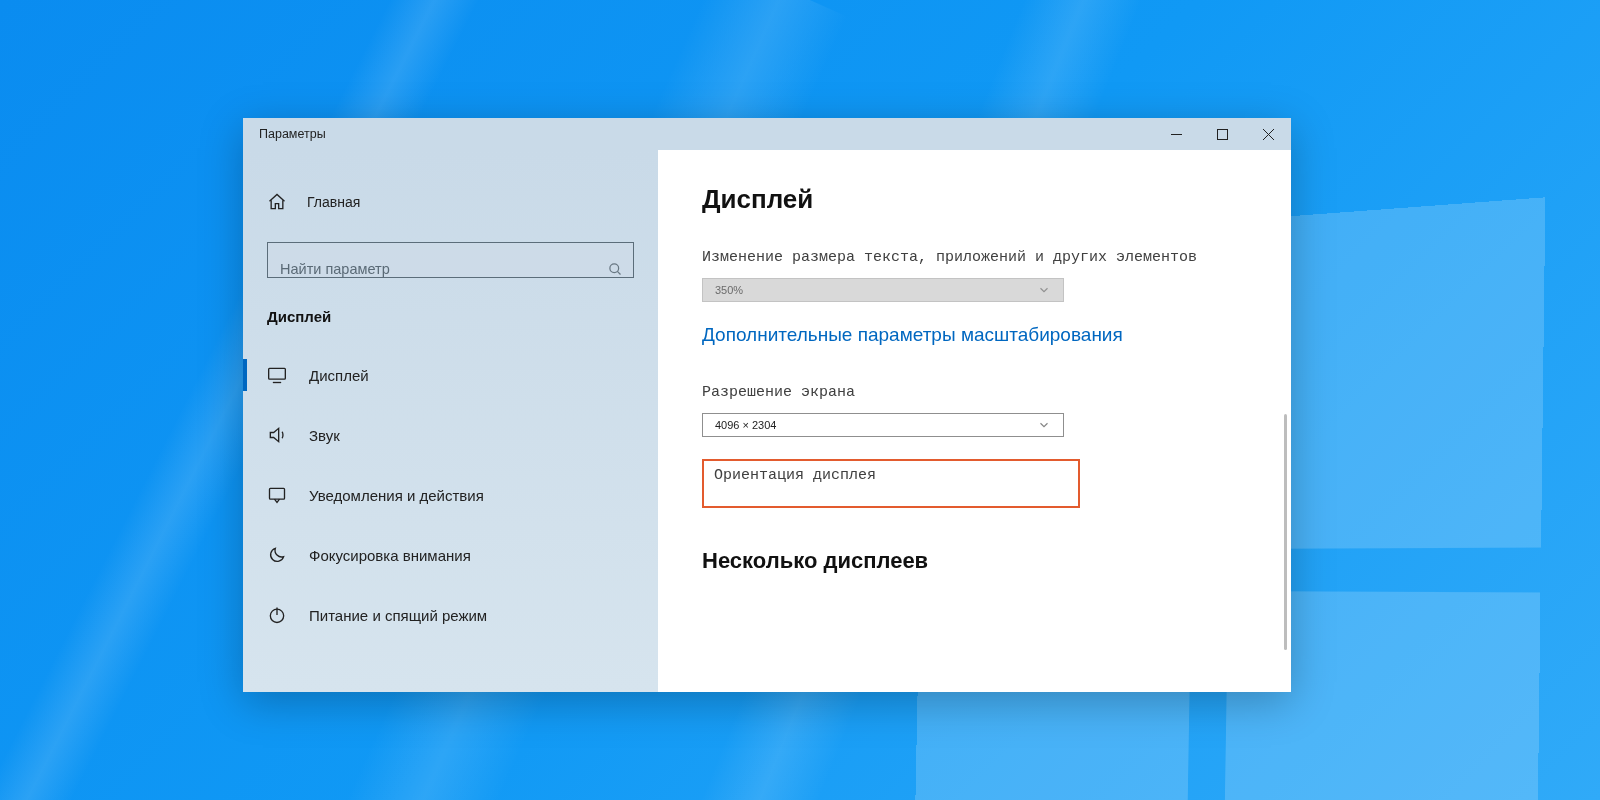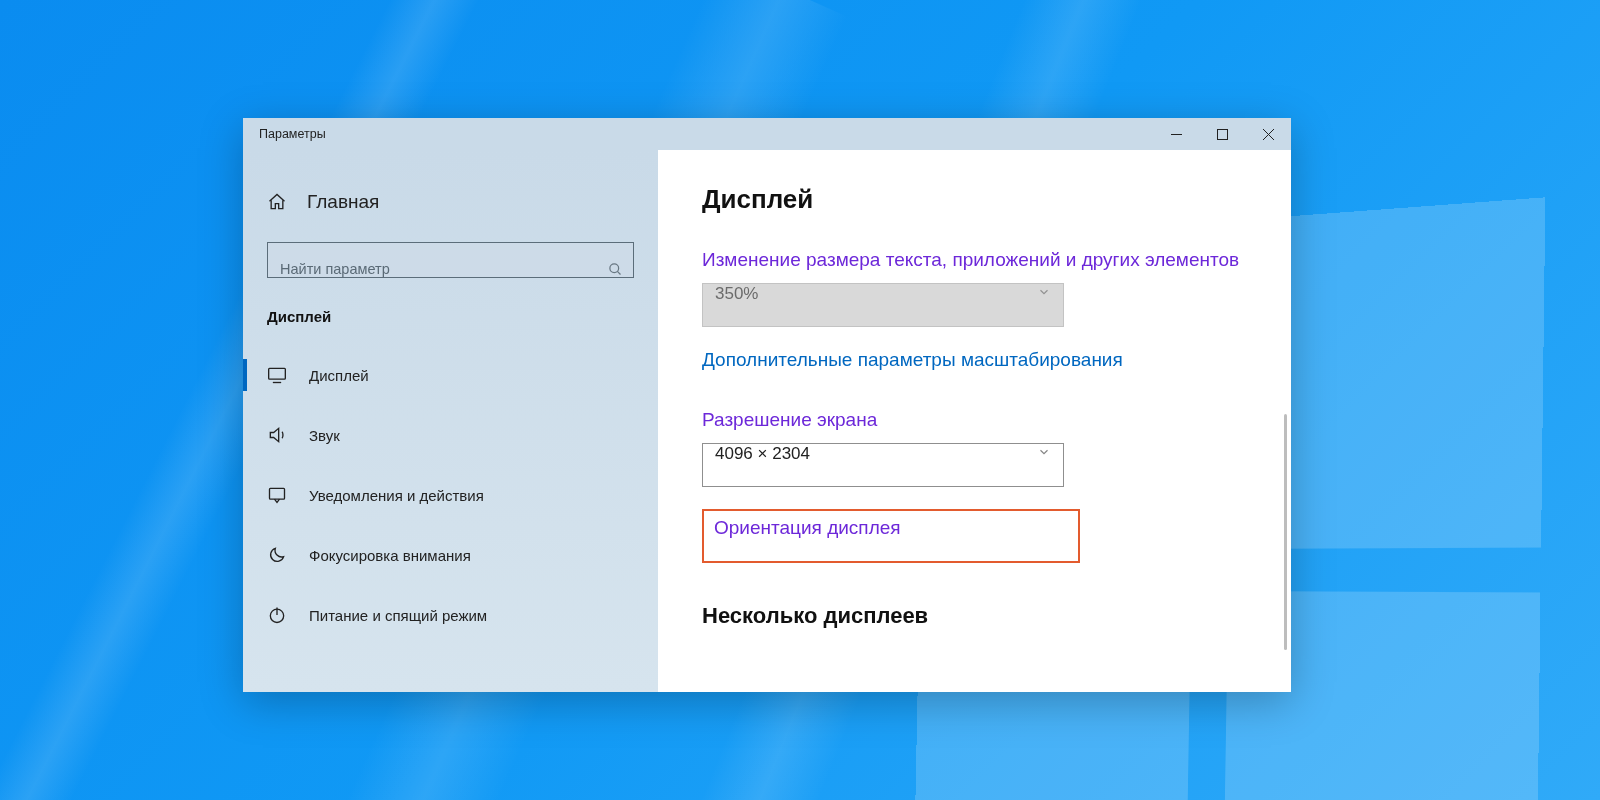--- a/index.html
+++ b/index.html
@@ -41,21 +41,21 @@
 .sidebar {
   width:415px; background:linear-gradient(#c9dae8,#d6e4ee);
   padding:32px 0 0 0;
   display:flex; flex-direction:column;
 }
 .home-row {
   display:flex; align-items:center; gap:20px;
   padding:0 24px 0 24px; height:40px; color:#222;
 }
 .home-row .icon { width:20px; height:20px; }
-.home-row .label { font-size:19px; }
+.home-row .label { font-size:14px; }
 .search-wrap { padding:20px 24px 0 24px; }
 .search {
   width:100%; height:36px; border:1.5px solid #5b6d7a;
   background:#cddbe8; display:flex; align-items:flex-end; justify-content:space-between;
   padding:0 10px 0 12px; color:#4a5a66;
 }
 .search input {
   flex:1; border:none; background:transparent; outline:none;
   font-size:14.5px; color:#30404c;
 }
@@ -72,25 +72,25 @@
 }
 .nav-item.active::before {
   content:""; position:absolute; left:0; top:14px; bottom:14px; width:4px; background:#0067c0;
 }
 .nav-item .icon { width:20px; height:20px; }
 .nav-item .label { font-size:15px; }
 .content {
   flex:1; padding:34px 44px 0 44px; overflow:hidden; position:relative; background:#fff;
 }
 .page-title { font-size:26px; font-weight:600; color:#111; margin-bottom:34px; }
-.field-label { font-size:19px; color:#6d28d9; margin:16px 0 12px 0; }
+.field-label { font-size:15px; color:#404040; margin:16px 0 12px 0;font-family:Liberation Mono, monospace; }
 .dropdown {
-  width:362px; height:44px; border:1px solid #8f8f8f; background:#fff;
-  display:flex; align-items:flex-start; justify-content:space-between; padding:0 12px;
-  font-size:17px; color:#222;
+  width:362px; height:24px; border:1px solid #8f8f8f; background:#fff;
+  display:flex; align-items:center; justify-content:space-between; padding:0 12px;
+  font-size:11px; color:#222;
 }
 .dropdown.disabled { background:#d9d9d9; color:#6b6b6b; border-color:#c3c3c3; }
 .dropdown .chev { width:14px; height:14px; opacity:0.65; }
 .link { color:#0067c0; font-size:19px; margin-top:22px; display:block; }
 .section-title { font-size:22px; font-weight:600; color:#111; margin-top:40px; }
 .highlight-box {
   border:2px solid #e35b2e; padding:6px 22px 10px 10px; width:378px;
 }
 .content-scroll {
   position:absolute; right:4px; top:264px; width:3px; height:236px; background:#bdbdbd; border-radius:2px;

